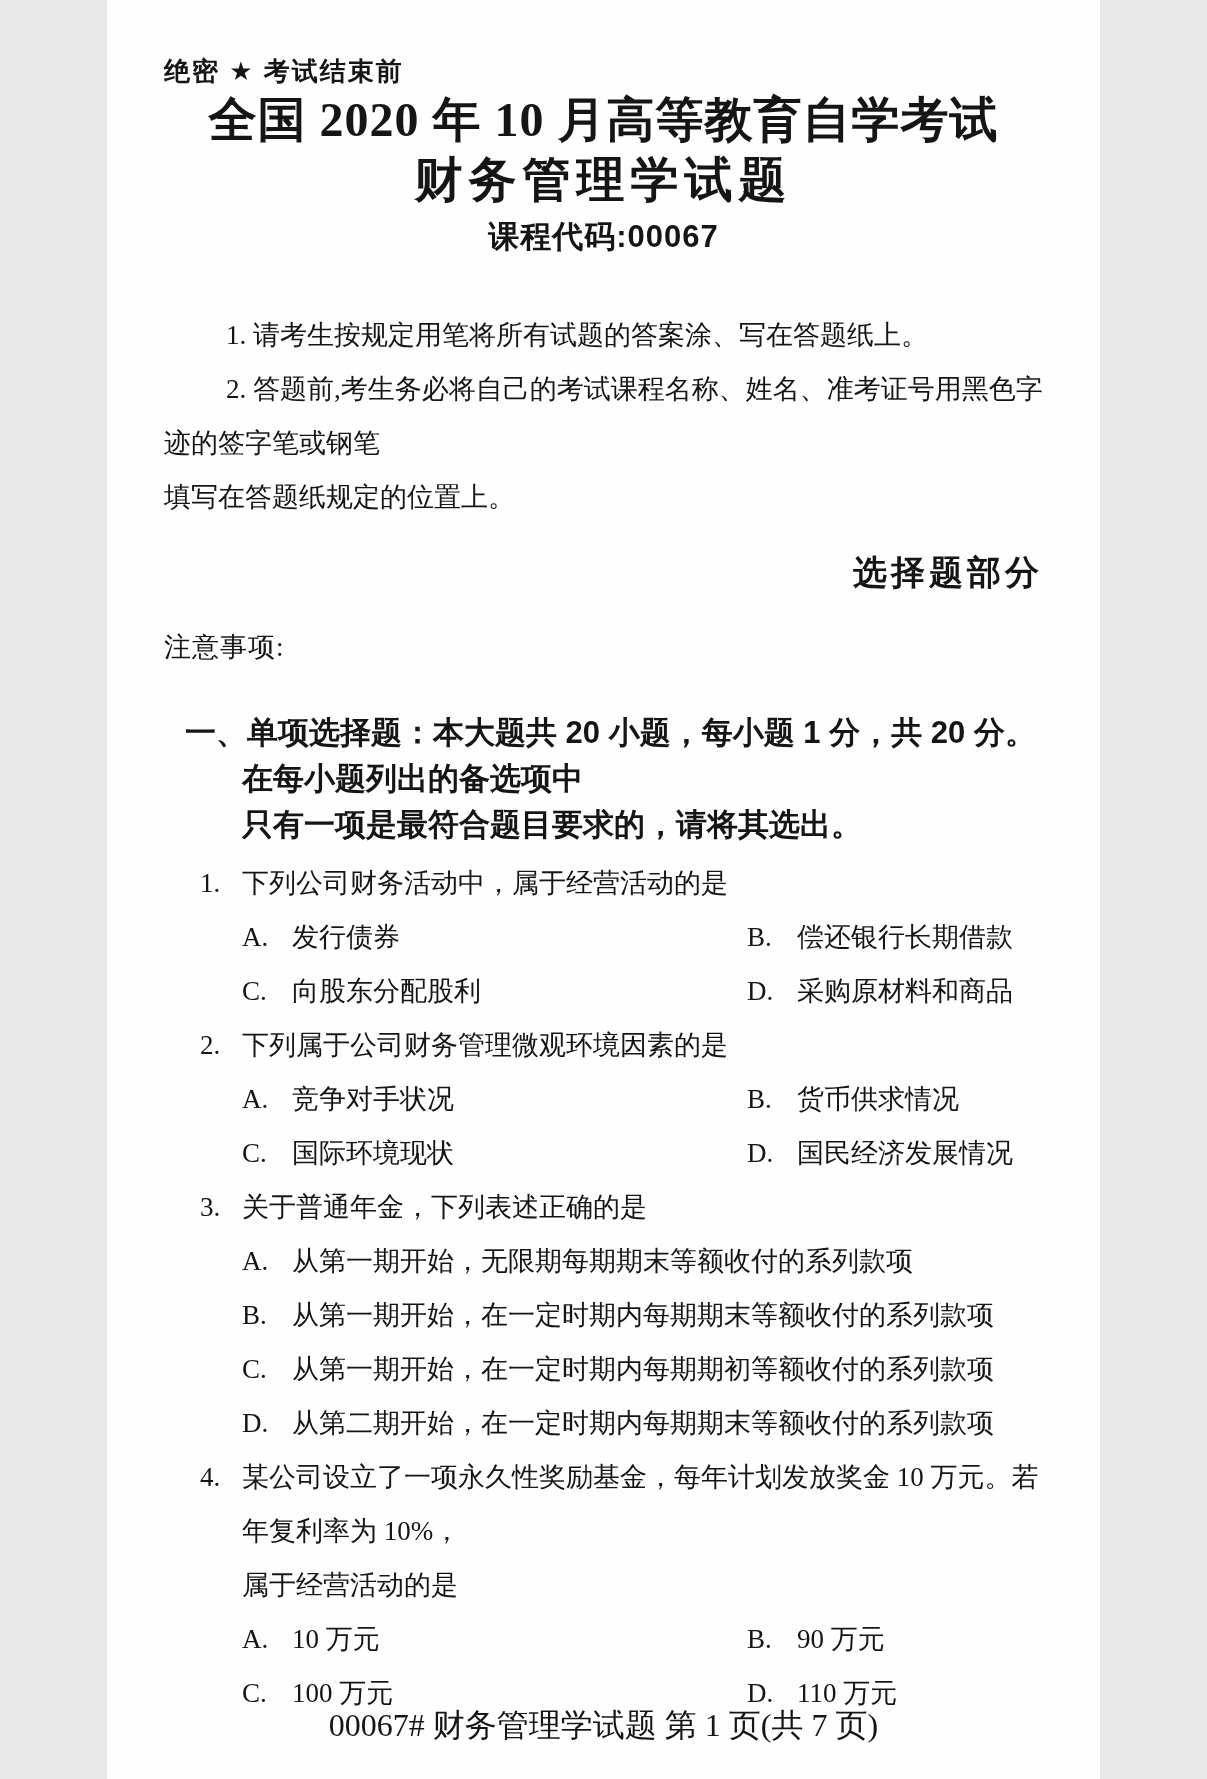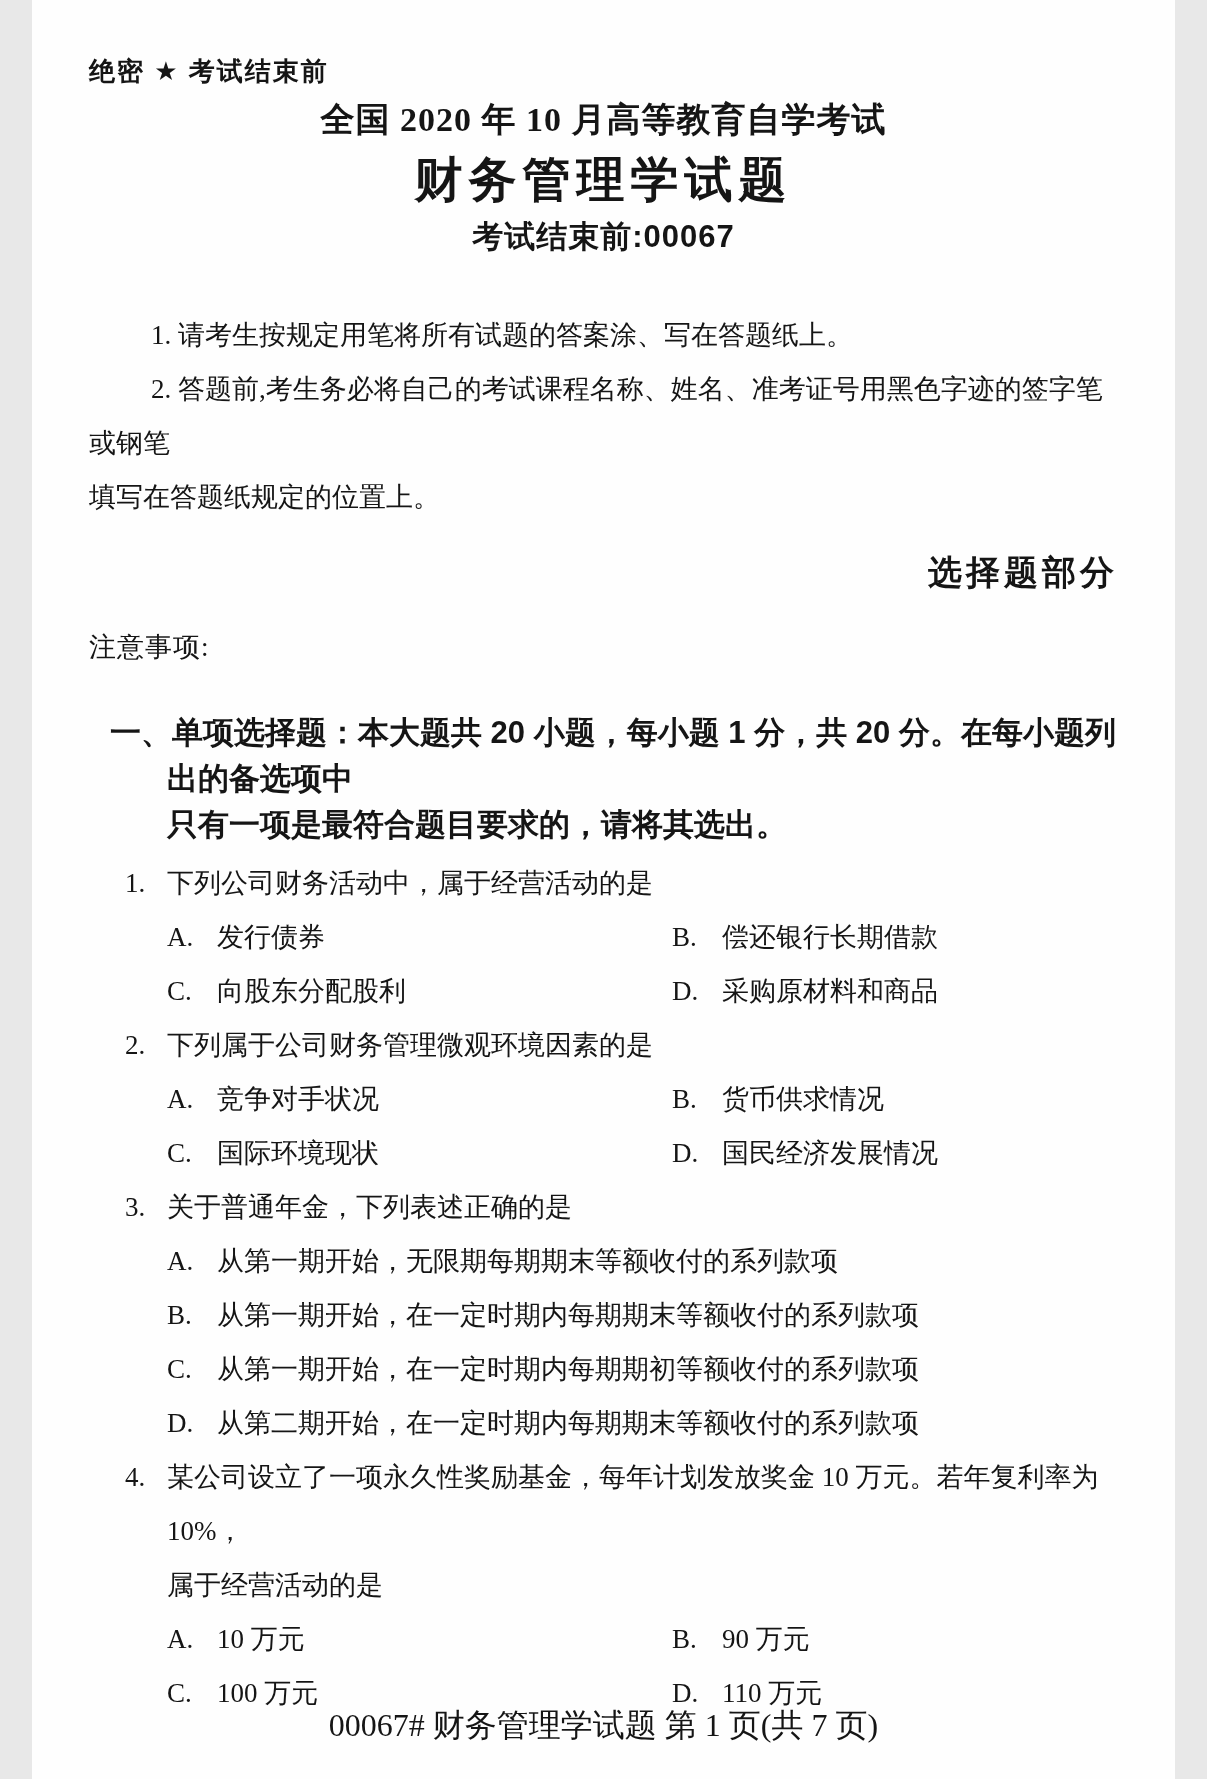--- a/index.html
+++ b/index.html
@@ -1,32 +1,32 @@
 <!DOCTYPE html>
 <html><head>
 <meta charset="utf-8">
 <style>
   html,body{margin:0;padding:0;background:#e8e8e8;}
   .page{
     position:relative;
-    width:1143px;height:1779px;
+    width:993px;height:1779px;
     margin:0 auto;
     background:#fefefe;
     color:#151515;
     box-sizing:border-box;
     padding:56px 57px 0 57px;
     font-family:"Liberation Serif","DejaVu Serif",serif;
     overflow:hidden;
   }
   .classification{
     font-family:"Liberation Sans","DejaVu Sans",sans-serif;
     font-size:26px;line-height:30px;font-weight:700;letter-spacing:2px;
   }
   .exam-title{
-    text-align:center;font-size:34px;line-height:52px;margin-top:8px;
+    text-align:center;font-size:48px;line-height:52px;margin-top:8px;
     font-weight:600;letter-spacing:1px;
   }
   .subject-title{
     text-align:center;font-size:48px;line-height:64px;margin-top:2px;
     font-weight:700;letter-spacing:6px;
     font-family:"Liberation Sans","DejaVu Sans",sans-serif;
   }
   .course-code{
     text-align:center;font-size:31px;line-height:42px;margin-top:4px;
     font-weight:700;letter-spacing:1px;
@@ -68,21 +68,21 @@
 <body>
 
 <div class="page">
 
   <div class="classification">绝密 ★ 考试结束前</div>
 
   <div class="exam-title">全国 2020 年 10 月高等教育自学考试</div>
 
   <div class="subject-title">财务管理学试题</div>
 
-  <div class="course-code">考试结束前:00067</div>
+  <div class="course-code">课程代码:00067</div>
 
   <p class="body-text instr-1">1. 请考生按规定用笔将所有试题的答案涂、写在答题纸上。</p>
 
   <p class="body-text instr-2"><span>2. 答题前,考生务必将自己的考试课程名称、姓名、准考证号用黑色字迹的签字笔或钢笔</span><br><span>填写在答题纸规定的位置上。</span></p>
 
   <div class="part-title">选择题部分</div>
 
   <p class="body-text notice-label">注意事项:</p>
 
 

